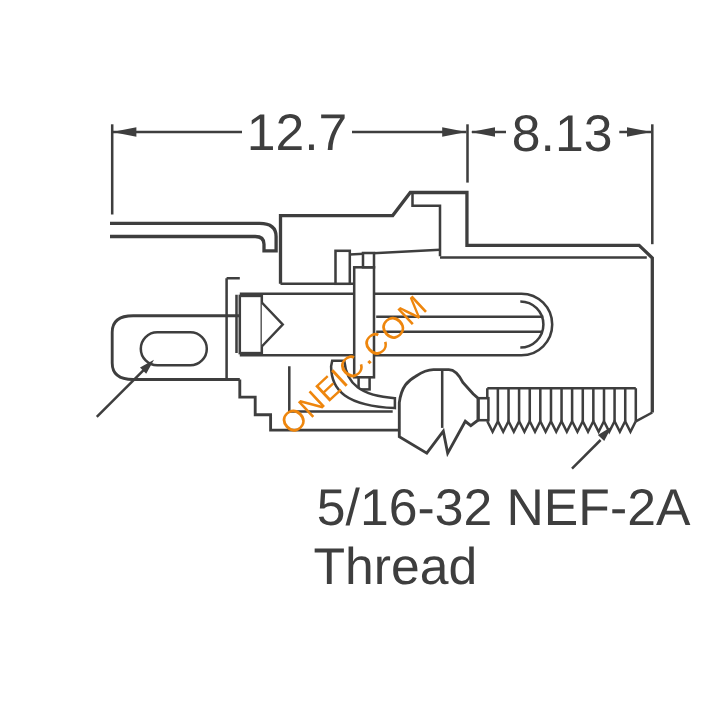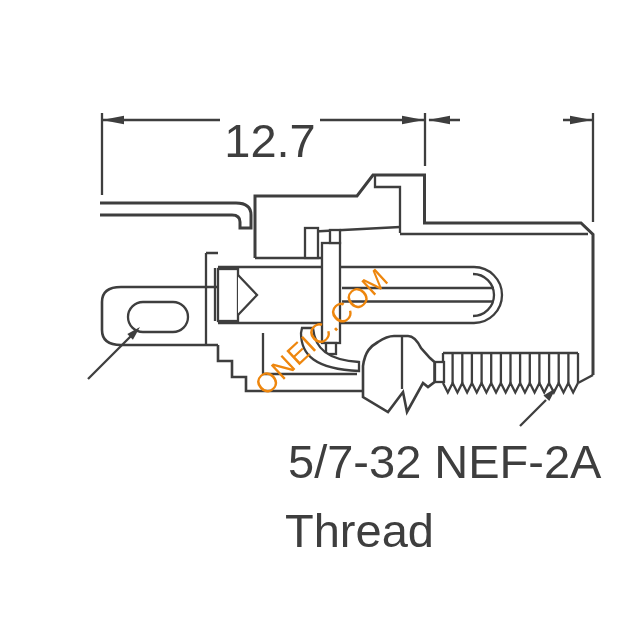--- a/index.html
+++ b/index.html
@@ -104,22 +104,23 @@
     <g>
       <path class="ln2" d="M88,379 L131,336"></path>
       <polygon class="arr" points="140,327 132.9,339.7 127.3,334.1"></polygon>
     </g>
     <g>
       <path class="ln2" d="M520,426 L546,400"></path>
       <polygon class="arr" points="556,388 549.3,401 543.5,395.5"></polygon>
     </g>
   </svg>
 
-  <div class="lbl dim" style="left:270px;top:140px">12.7</div>
+  <div class="lbl dim" style="left:270px;top:120px">12.7</div>
+
+  <div class="lbl dim" style="left:511px;top:121px">8.13</div>
 
 
+  <div class="lbl note" style="left:288px;top:461px">5/16-32 NEF-2A</div>
 
-  <div class="lbl note" style="left:288px;top:461px">5/7-32 NEF-2A</div>
-
-  <div class="lbl note" style="left:285px;top:530px">Thread</div>
+  <div class="lbl note" style="left:285px;top:514px">Thread</div>
 
   <div class="watermark" style="left:322px;top:332px">ONEIC.COM</div>
 </div>
 
 </body></html>

